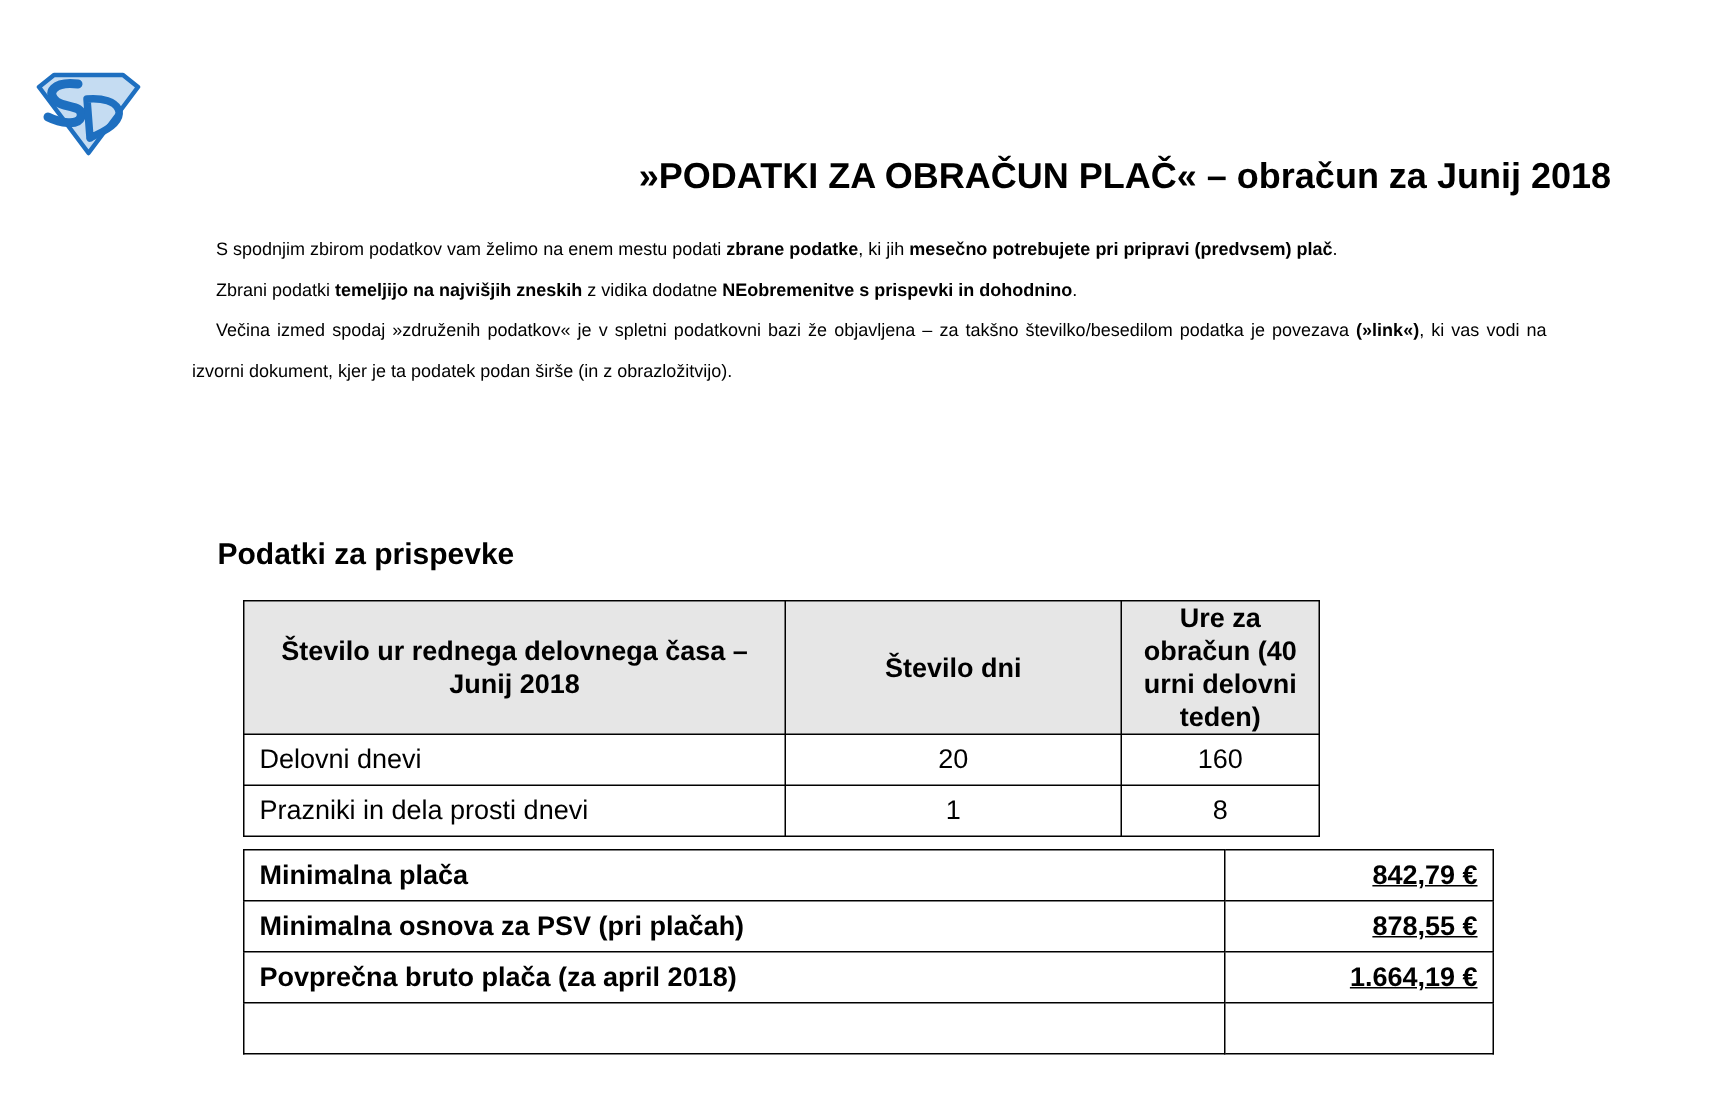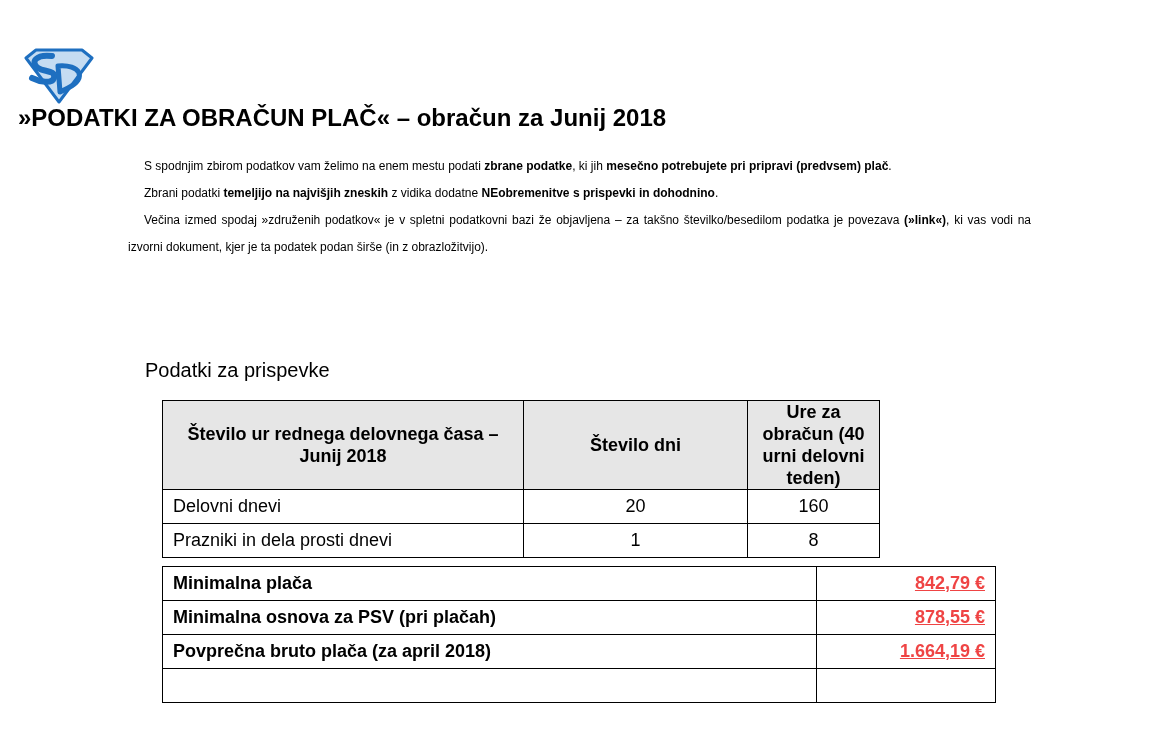--- a/index.html
+++ b/index.html
@@ -19,21 +19,21 @@
       top: 48px;
       width: 74px;
       height: 56px;
     }
 
     .title {
       position: absolute;
       left: 0;
       width: 1074px;
       top: 104px;
-      text-align: left;
+      text-align: right;
       font-size: 24px;
       font-weight: bold;
       letter-spacing: 0;
       padding-left: 18px;
     }
 
     .intro {
       position: absolute;
       left: 128px;
       top: 153px;
@@ -43,21 +43,21 @@
       text-align: justify;
     }
     .intro p { text-indent: 16px; text-align: justify; }
     .intro b { font-weight: bold; }
 
     .section-heading {
       position: absolute;
       left: 145px;
       top: 359px;
       font-size: 20px;
-      font-weight: normal;
+      font-weight: bold;
     }
 
     table { border-collapse: collapse; }
     .hours-table {
       position: absolute;
       left: 162px;
       top: 400px;
       width: 718px;
       font-size: 18px;
     }
@@ -90,21 +90,21 @@
     .wage-table td {
       border: 1.5px solid #000;
       height: 34px;
       padding: 0 10px;
       font-weight: bold;
       vertical-align: middle;
     }
     .wage-table td.label { width: 654px; }
     .wage-table td.value { text-align: right; }
     .wage-table a {
-      color: #ef4444;
+      color: #000000;
       text-decoration: underline;
       font-weight: bold;
     }
   </style>
 </head>
 <body>
 
 <div class="page">
 
   <div class="logo">

